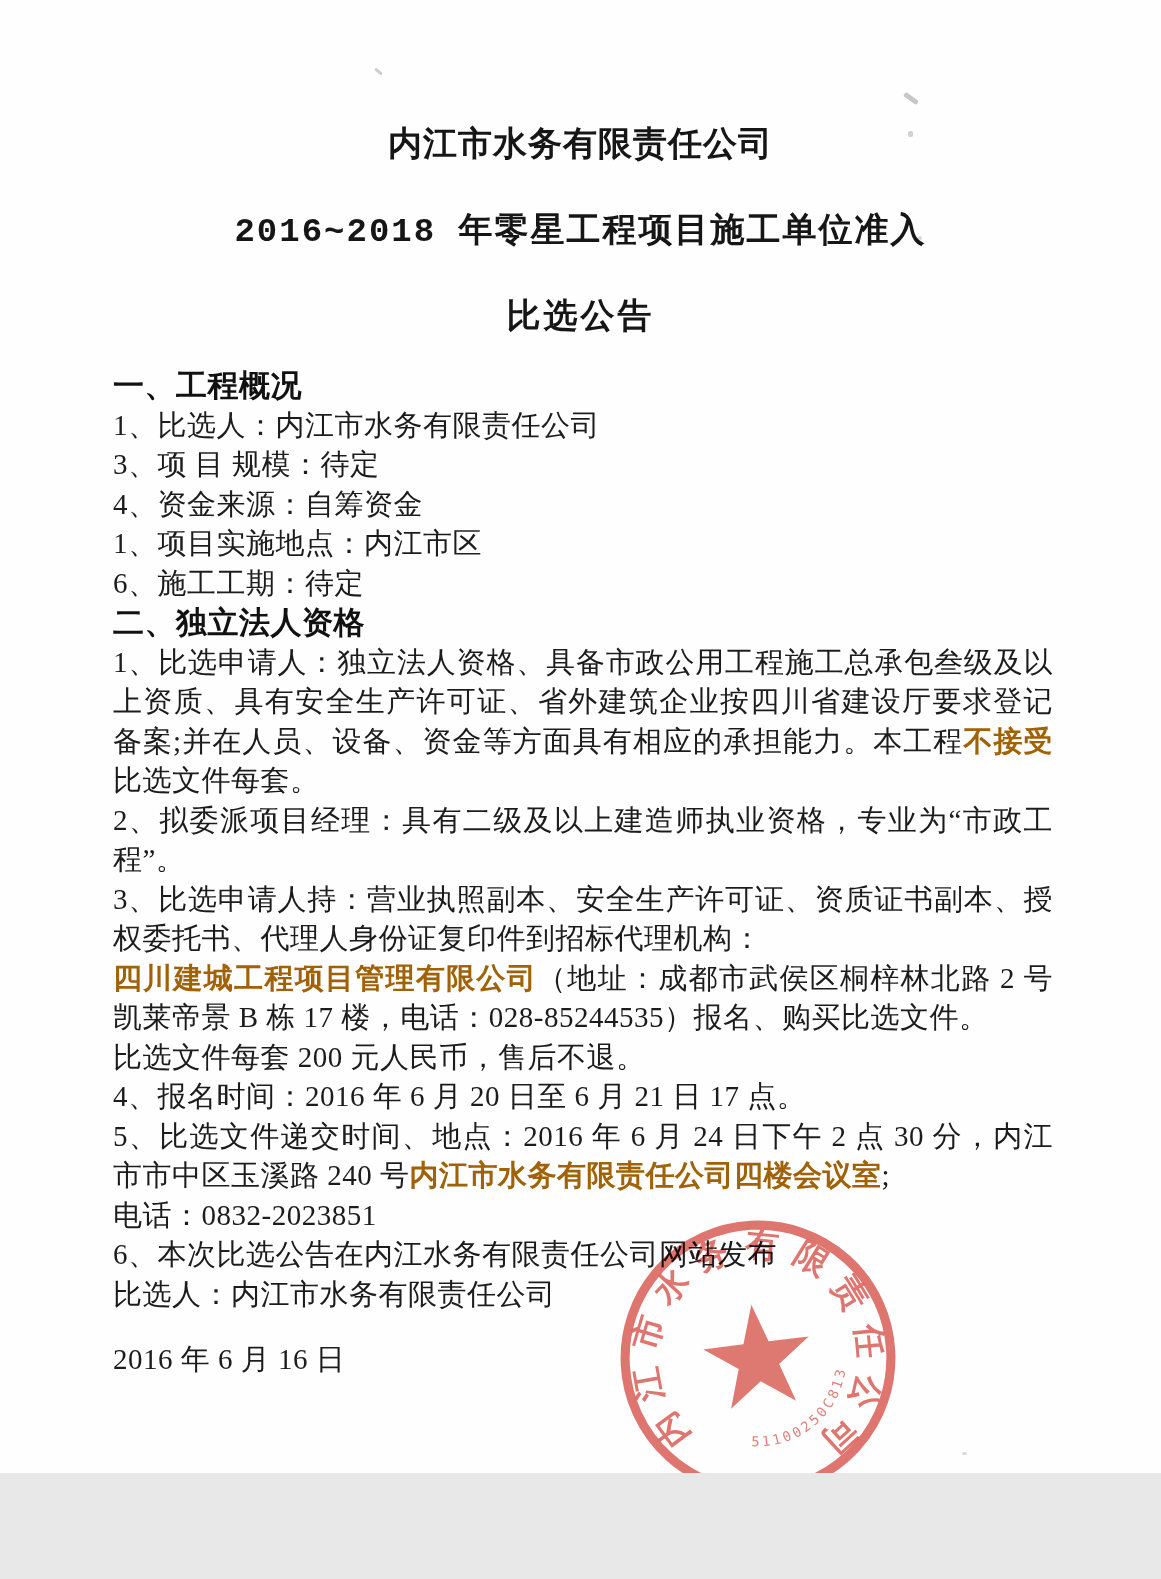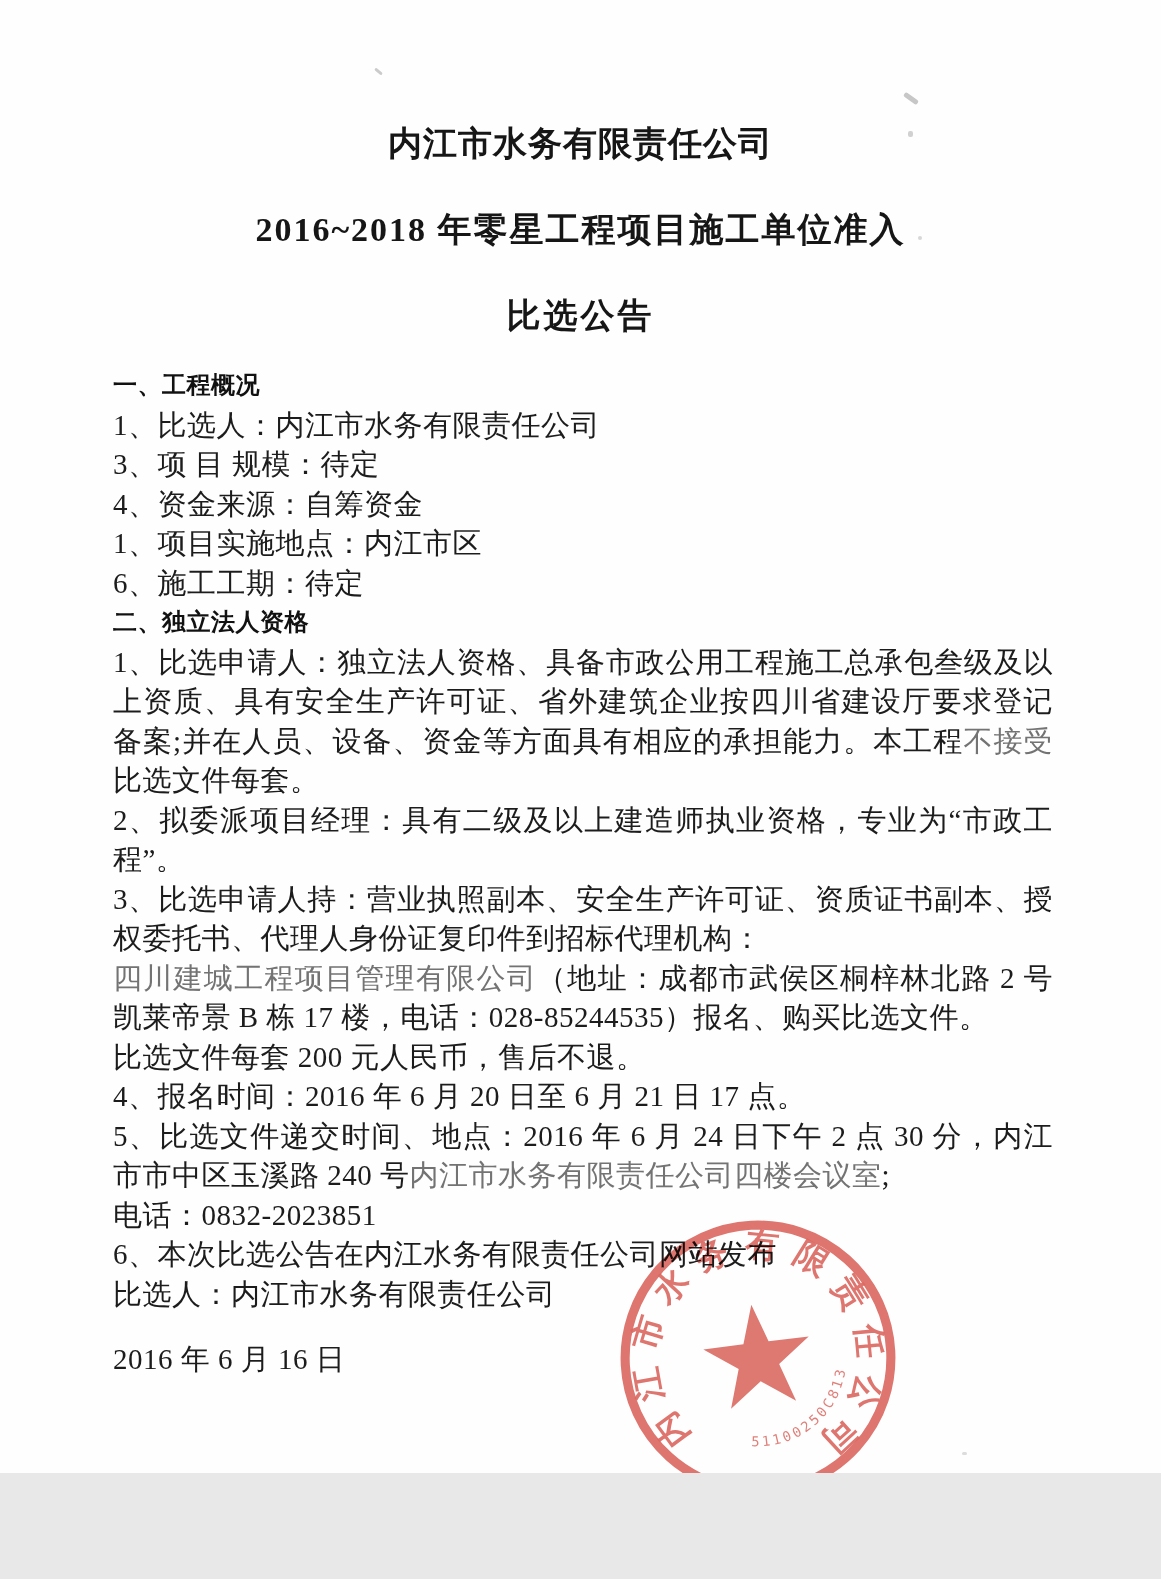--- a/index.html
+++ b/index.html
@@ -11,31 +11,31 @@
     overflow:hidden;
     font-family:"Liberation Serif","DejaVu Serif",serif;
     color:#1c1c1c;
   }
   .title{
     position:absolute;left:0;width:1161px;
     text-align:center;font-weight:bold;margin:0;
     font-size:34px;letter-spacing:1px;color:#161616;
   }
   .t1{top:121px;}
-  .t2{top:207px;letter-spacing:2px;}
+  .t2{top:207px;letter-spacing:2px;font-family:Liberation Mono, monospace;}
   .t3{top:293px;letter-spacing:3px;}
   .body{
     position:absolute;left:113px;top:366px;width:940px;
     font-size:29px;line-height:39.5px;
     text-align:justify;
     letter-spacing:0.5px;
   }
   .body p{margin:0;padding:0;}
-  .hd{font-weight:bold;font-size:24px;color:#111;}
-  b{font-weight:normal;color:#737373;}
+  .hd{font-weight:bold;font-size:31px;color:#111;}
+  b{font-weight:bold;color:#a16207;}
   .sig{padding-left:372px;}
   .date{padding-left:582px;margin-top:26px !important;}
   
   .seal{
     position:absolute;left:616px;top:1216px;
     width:284px;height:284px;
     mix-blend-mode:multiply;
     opacity:0.88;
     transform:rotate(-3deg);
   }

